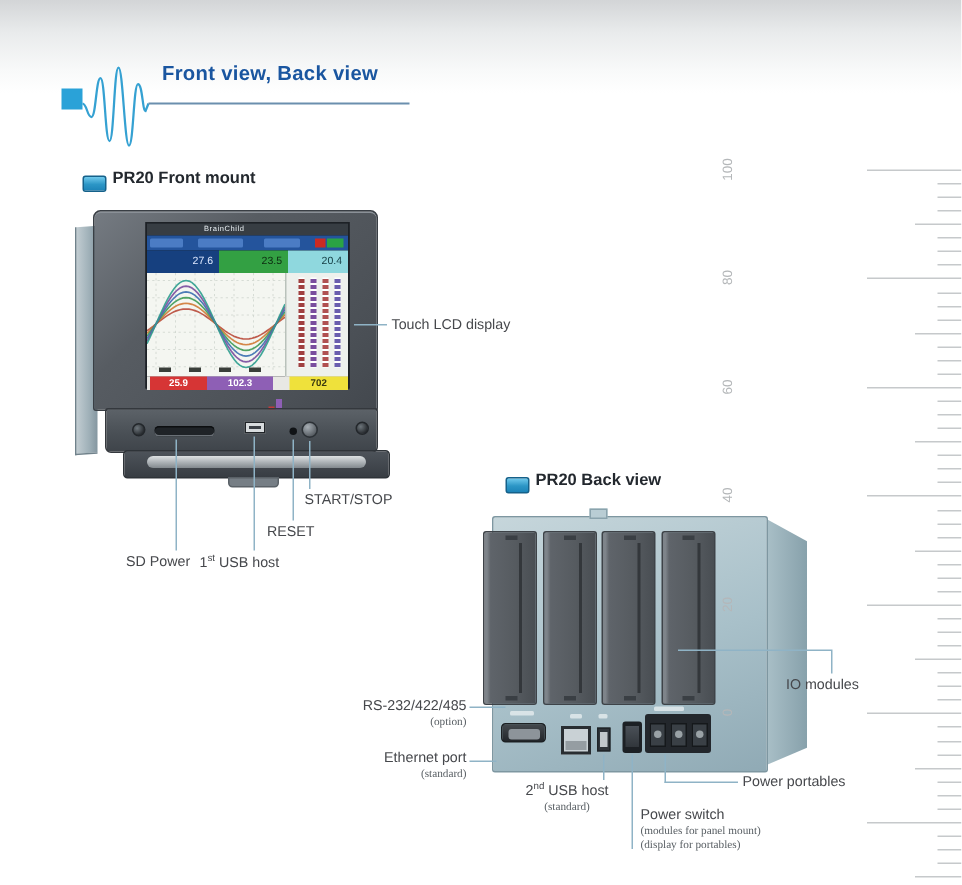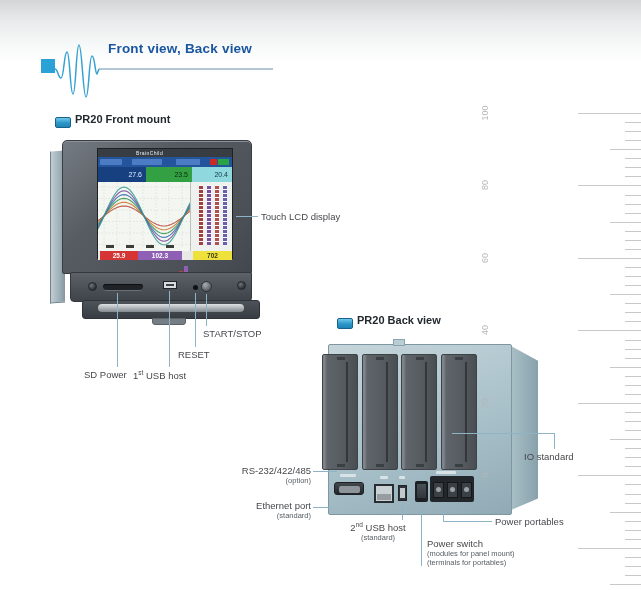--- a/index.html
+++ b/index.html
@@ -14,21 +14,21 @@
   .top-band{left:0;top:0;width:641px;height:62px;
     background:linear-gradient(180deg,#d3d5d7 0%,#e9ebec 35%,#f8f9f9 75%,#ffffff 100%);}
   .hdr-title{left:108px;top:41px;font-size:13.5px;font-weight:bold;color:var(--title_blue);letter-spacing:.2px;}
   
   .sec-label{font-size:11px;font-weight:bold;color:#23282e;}
   .sec-icon{width:14px;height:9px;border-radius:2px;border:1px solid #15618a;
     background:linear-gradient(180deg,#6fc9ec 0%,#2c96c6 55%,#1d84b8 100%);}
   
   .callout{font-size:9.5px;color:var(--label);white-space:nowrap;}
   .callout sup{font-size:6.5px;}
-  .note{font-size:7.5px;color:#5a6065;white-space:nowrap;}
+  .note{font-size:7.5px;color:#5a6065;white-space:nowrap;font-family:Liberation Serif, serif;}
   .r{text-align:right;}
   .c{text-align:center;}
   .leader-h{height:1px;background:var(--leader);}
   .leader-v{width:1px;background:var(--leader);}
   
   .fin{left:50px;top:151px;width:14px;height:151px;transform:skewY(-4deg);
     background:linear-gradient(90deg,#c2cdd2 0%,#9fb0b8 60%,#8496a0 100%);
     border-left:1px solid #70828b;border-bottom:1px solid #70828b;}
   .bezel{left:62px;top:140px;width:188px;height:132px;border-radius:5px 5px 2px 2px;
     background:linear-gradient(135deg,#757b82 0%,#575c62 35%,#4b5056 80%,#43484e 100%);
@@ -268,21 +268,21 @@
   <div class="abs tcell" style="left:17px;">
       <i></i>
     </div>
   <div class="abs tcell" style="left:31px;">
       <i></i>
     </div>
 </div>
 
 <div class="abs leader-h" style="left:452px;top:433px;width:102px;"></div>
 <div class="abs leader-v" style="left:554px;top:433px;height:16px;"></div>
-<div class="abs callout" style="left:524px;top:451px;">IO standard</div>
+<div class="abs callout" style="left:524px;top:451px;">IO modules</div>
 
 <div class="abs r" style="left:211px;top:465px;width:100px;">
   <div class="callout">RS-232/422/485</div>
   <div class="note">(option)</div>
 </div>
 <div class="abs leader-h" style="left:313px;top:471px;width:24px;"></div>
 
 <div class="abs r" style="left:221px;top:500px;width:90px;">
   <div class="callout">Ethernet port</div>
   <div class="note">(standard)</div>
@@ -292,21 +292,21 @@
 <div class="abs leader-v" style="left:402px;top:503px;height:17px;"></div>
 <div class="abs c" style="left:338px;top:521px;width:80px;">
   <div class="callout"><span>2</span><sup>nd</sup><span> USB host</span></div>
   <div class="note">(standard)</div>
 </div>
 
 <div class="abs leader-v" style="left:421px;top:503px;height:63px;"></div>
 <div class="abs" style="left:427px;top:538px;">
   <div class="callout">Power switch</div>
   <div class="note">(modules for panel mount)</div>
-  <div class="note">(terminals for portables)</div>
+  <div class="note">(display for portables)</div>
 </div>
 
 <div class="abs leader-v" style="left:443px;top:503px;height:19px;"></div>
 <div class="abs leader-h" style="left:443px;top:521px;width:49px;"></div>
 <div class="abs callout" style="left:495px;top:516px;">Power portables</div>
 
 <div class="abs ruler" id="ruler">
     <div class="tick major" style="top: 113px;"></div>
     <div class="tick-label" style="top: 105px; left: -75px;">100</div>
     <div class="tick minor" style="top: 122.06px;"></div>

